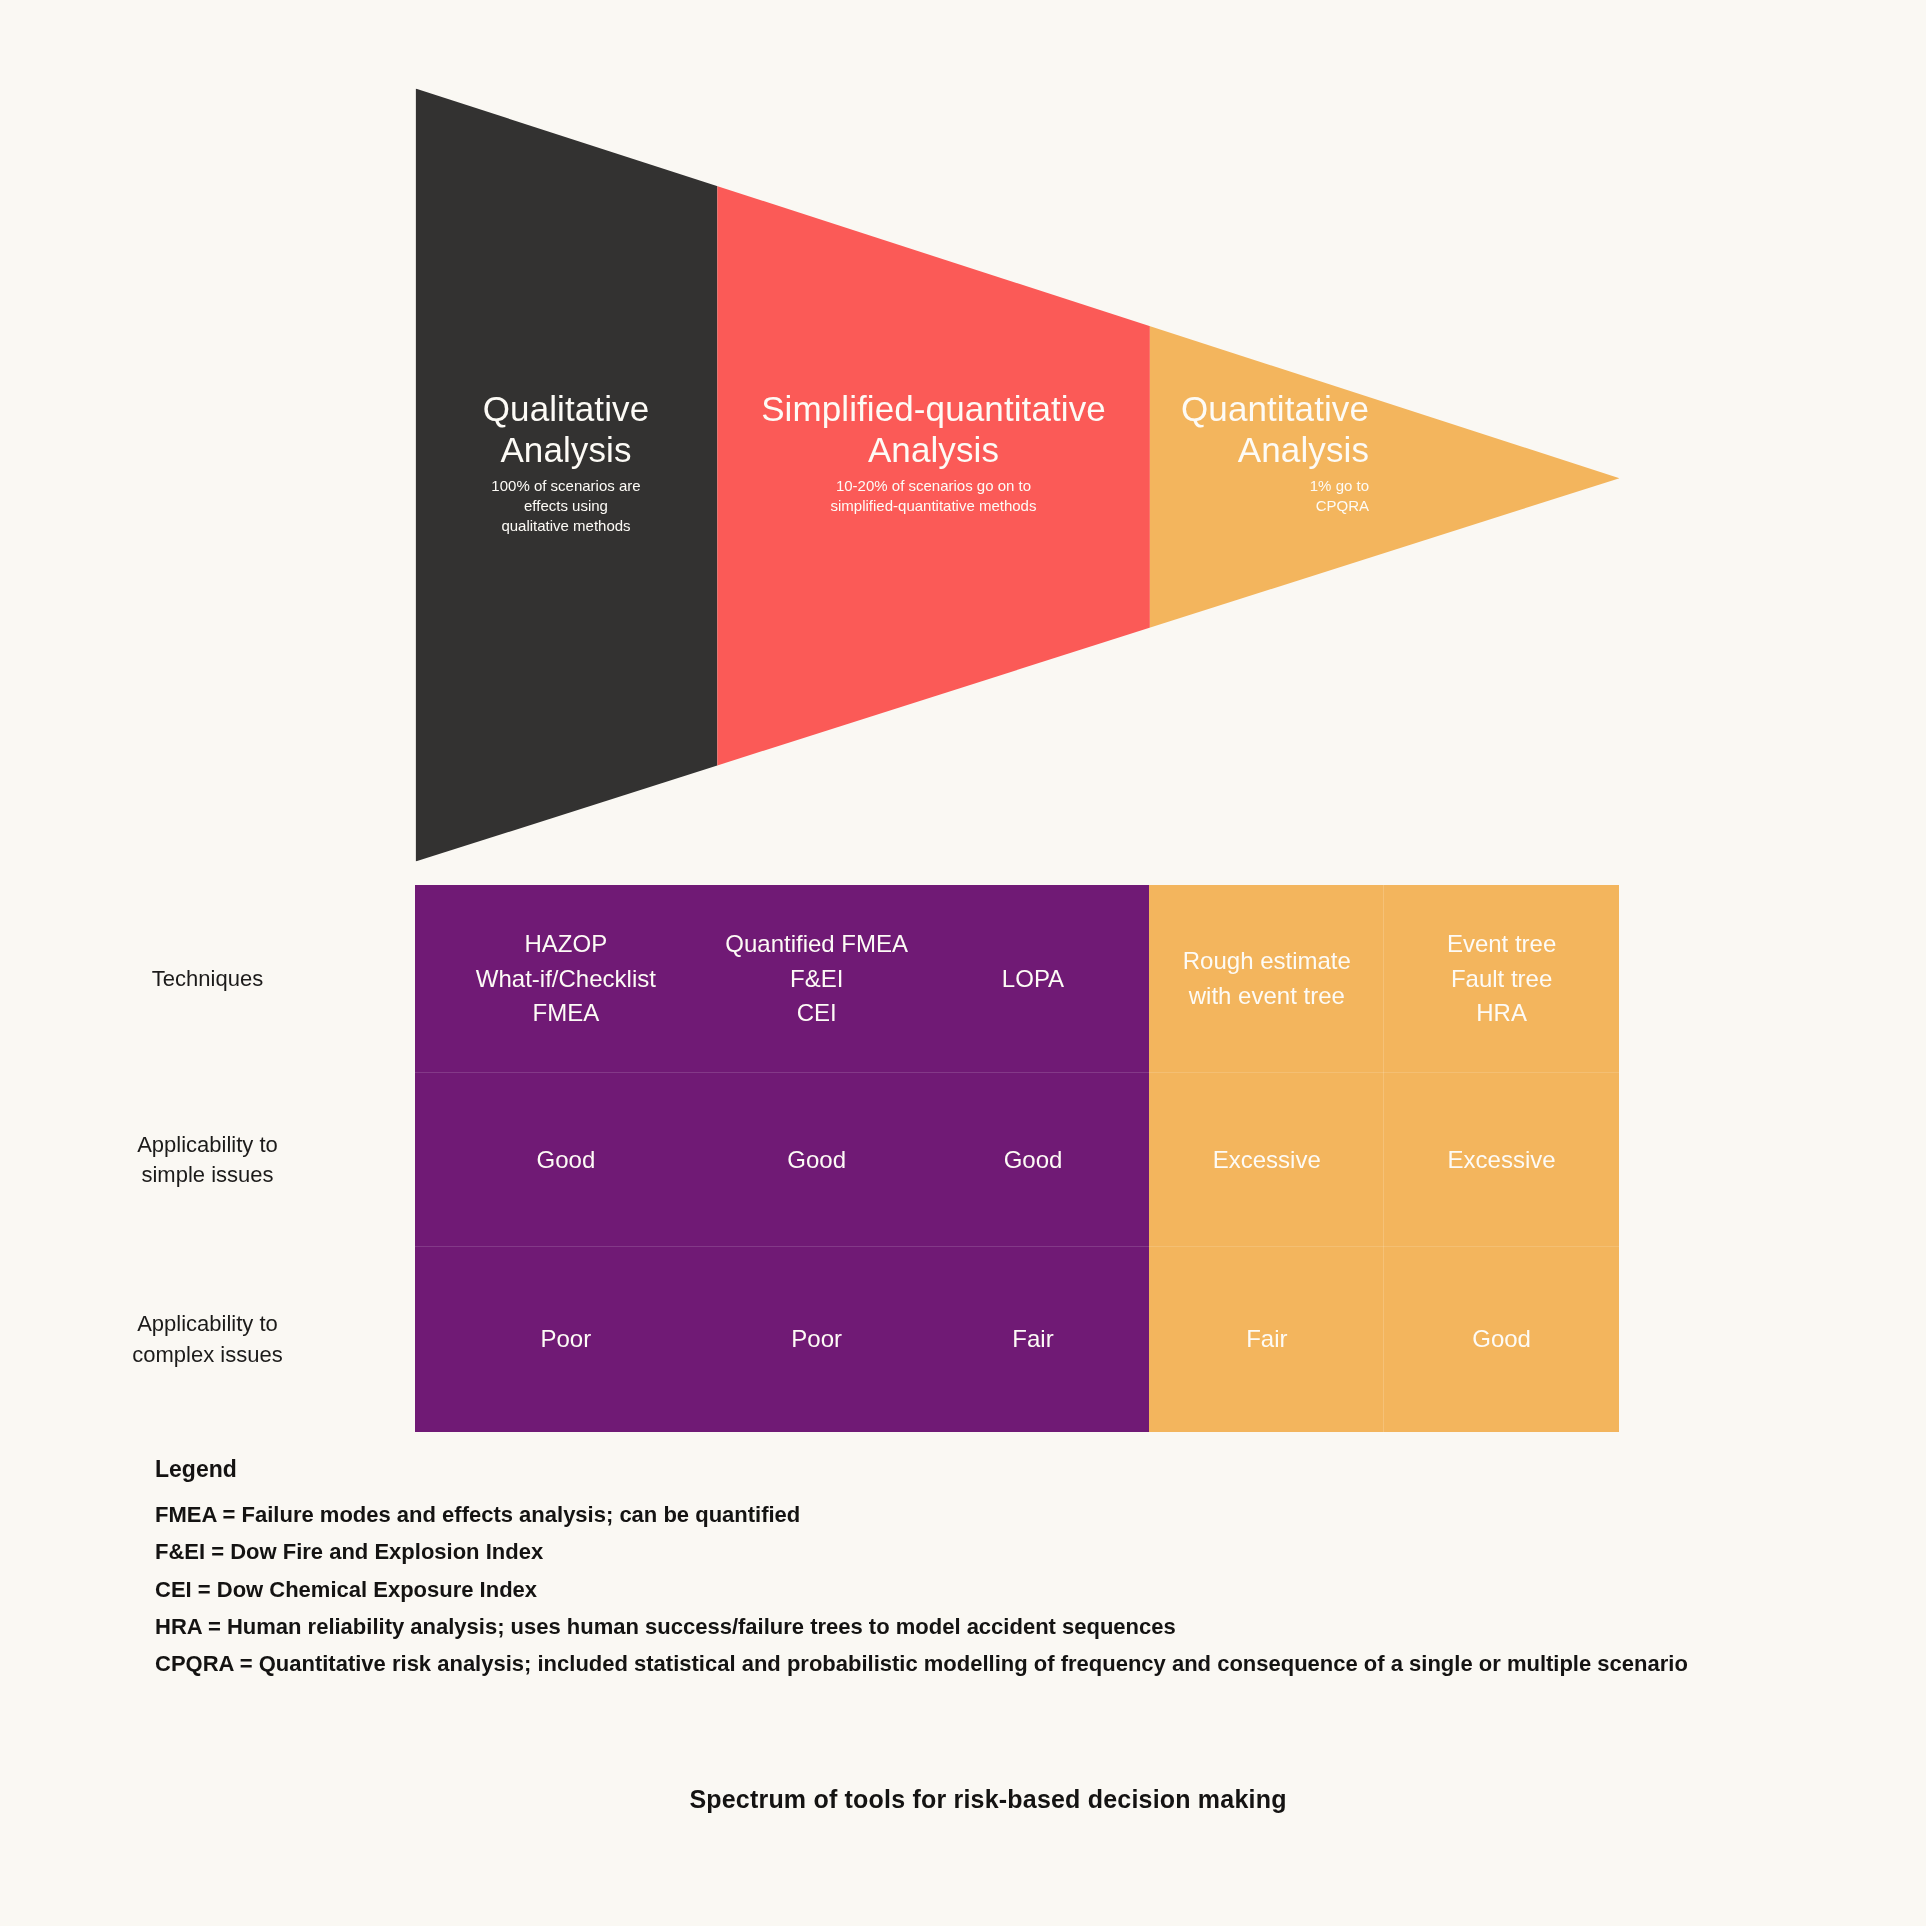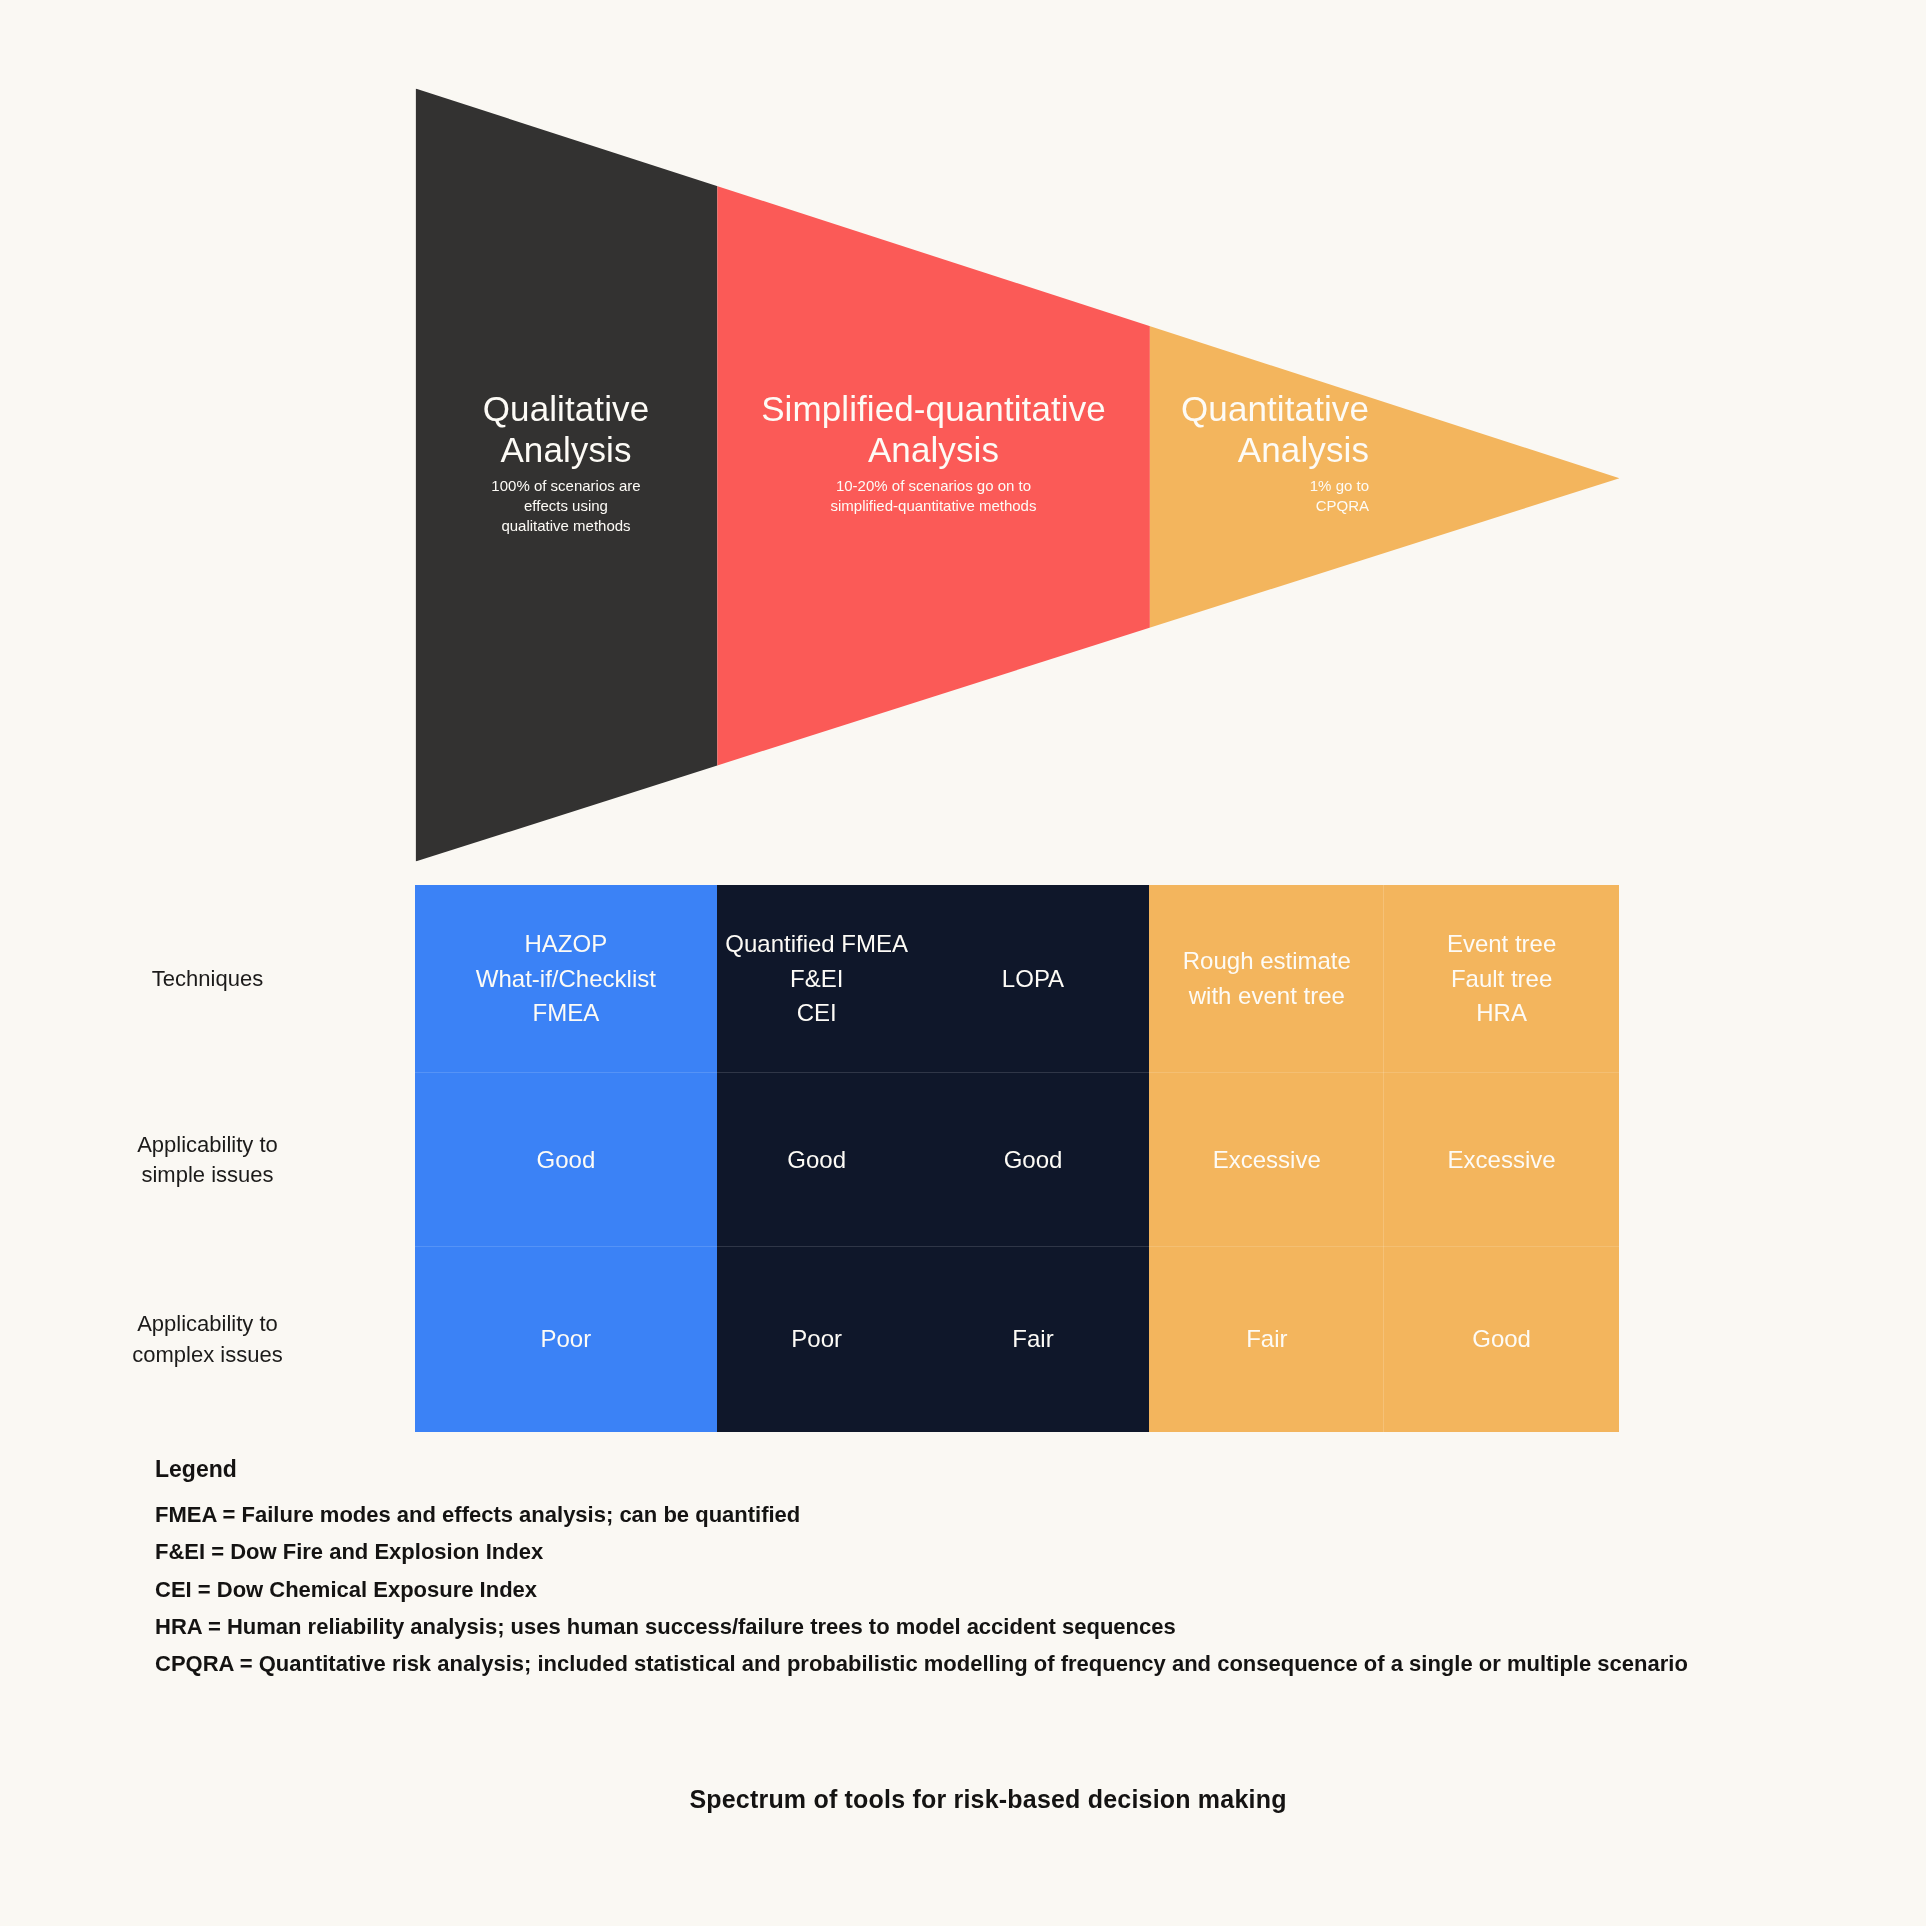--- a/index.html
+++ b/index.html
@@ -79,22 +79,22 @@
   .row-0 .matrix-cell { height: 188px; }
   .row-1 .matrix-cell { height: 174px; }
   .row-2 .matrix-cell { height: 185px; }
 
   .col-0 { width: 302px; }
   .col-1 { width: 200px; }
   .col-2 { width: 233px; }
   .col-3 { width: 235px; }
   .col-4 { width: 235px; }
 
-  .bg-dark   { background: #3b82f6; }
-  .bg-red    { background: #0f172a; }
+  .bg-dark   { background: #701a75; }
+  .bg-red    { background: #701a75; }
   .bg-orange { background: #f3b55d; }
 
   .sep-r { box-shadow: inset -0.6px 0 0 rgba(255,255,255,0.28); }
   .sep-b { box-shadow: inset 0 -0.6px 0 rgba(255,255,255,0.28); }
   .sep-rb { box-shadow: inset -0.6px 0 0 rgba(255,255,255,0.28), inset 0 -0.6px 0 rgba(255,255,255,0.28); }
 
   .matrix-cell span { display: block; }
   #row-headers {
     position: absolute;
     left: 0;

